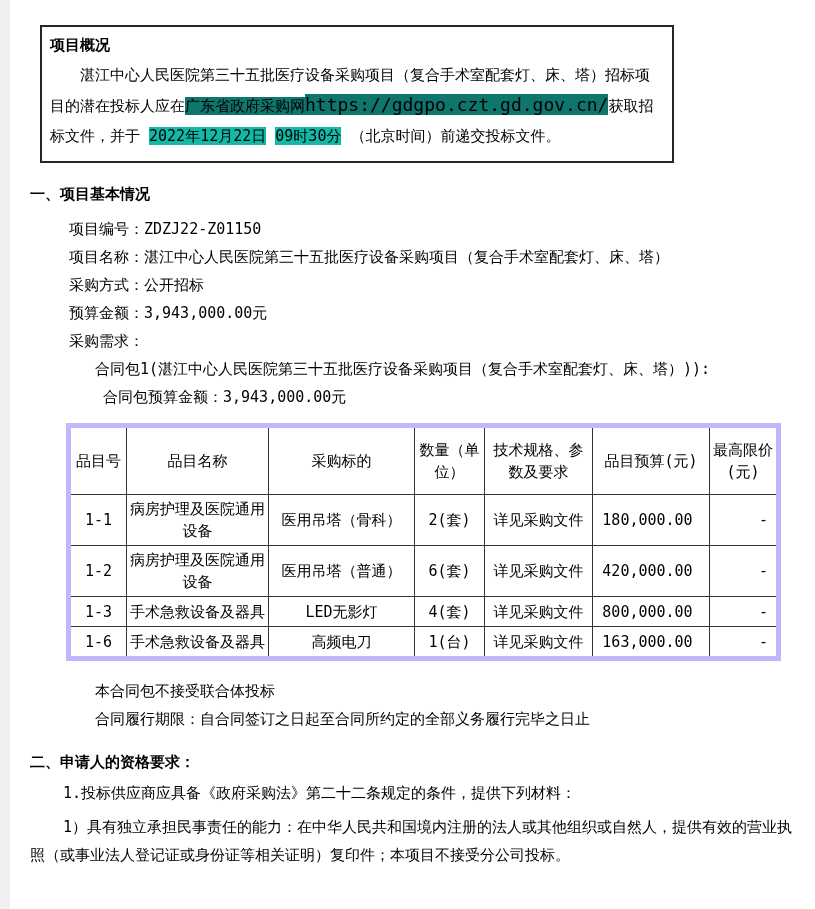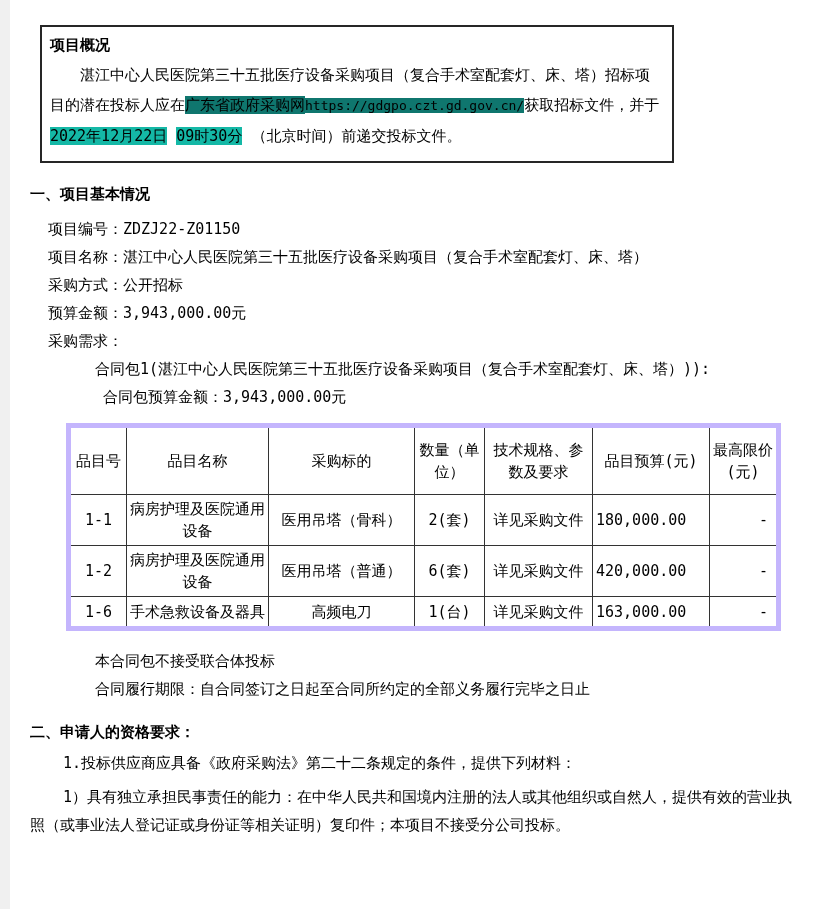--- a/index.html
+++ b/index.html
@@ -24,25 +24,25 @@
     margin:25px 0 0 10px;
     width:634px;
     box-sizing:border-box;
     border:2px solid #262626;
     padding:7px 8px 10px 8px;
   }
   .box-title { font-weight:bold; line-height:22px; }
   .box-para { margin:4px 0 0 0; text-indent:2em; line-height:30px; }
   .hl { background:#0f766e; }
   .hl2 { background:#14b8a6; }
-  .url { font-family:"DejaVu Sans Mono",monospace; font-size:13px; }
+  .url { font-family:"DejaVu Sans Mono",monospace; font-size:18px; }
 
   .sec-heading { font-weight:bold; margin:20px 0 0 0; line-height:22px; }
 
-  .fields { margin:10px 0 0 18px; }
+  .fields { margin:10px 0 0 39px; }
   .field-line { line-height:28px; }
 
   .pkg-line { margin:0 0 0 65px; line-height:28px; }
   .pkg-budget { margin:0 0 0 73px; line-height:28px; }
 
   table.items {
     margin:12px 0 0 36px;
     width:710px;
     border-collapse:collapse;
     table-layout:fixed;
@@ -53,21 +53,21 @@
     font-weight:normal;
     padding:2px 3px;
     line-height:22px;
     text-align:center;
     vertical-align:middle;
     overflow:hidden;
   }
   .items thead th { height:62px; }
   tr.tall td { height:46px; }
   tr.short td { height:25px; }
-  td.num { text-align:left; padding-right:10px; }
+  td.num { text-align:center; padding-right:10px; }
   td.lim { text-align:right; padding-right:8px; }
 
   .note { margin:0 0 0 65px; line-height:28px; }
   .note.first { margin-top:16px; }
 
   .s2 { margin-top:18px; }
   .para { margin:6px 0 0 0; text-indent:2.2em; line-height:28px; }
 </style>
 </head>
 <body>
@@ -128,20 +128,29 @@
       <tr class="tall">
         <td>1-2</td>
         <td>病房护理及医院通用设备</td>
         <td>医用吊塔（普通）</td>
         <td>6(套)</td>
         <td>详见采购文件</td>
         <td class="num">420,000.00</td>
         <td class="lim">-</td>
       </tr>
       <tr class="short">
+        <td>1-3</td>
+        <td>手术急救设备及器具</td>
+        <td>LED无影灯</td>
+        <td>4(套)</td>
+        <td>详见采购文件</td>
+        <td class="num">800,000.00</td>
+        <td class="lim">-</td>
+      </tr>
+      <tr class="short">
         <td>1-6</td>
         <td>手术急救设备及器具</td>
         <td>高频电刀</td>
         <td>1(台)</td>
         <td>详见采购文件</td>
         <td class="num">163,000.00</td>
         <td class="lim">-</td>
       </tr>
     </tbody>
   </table>

